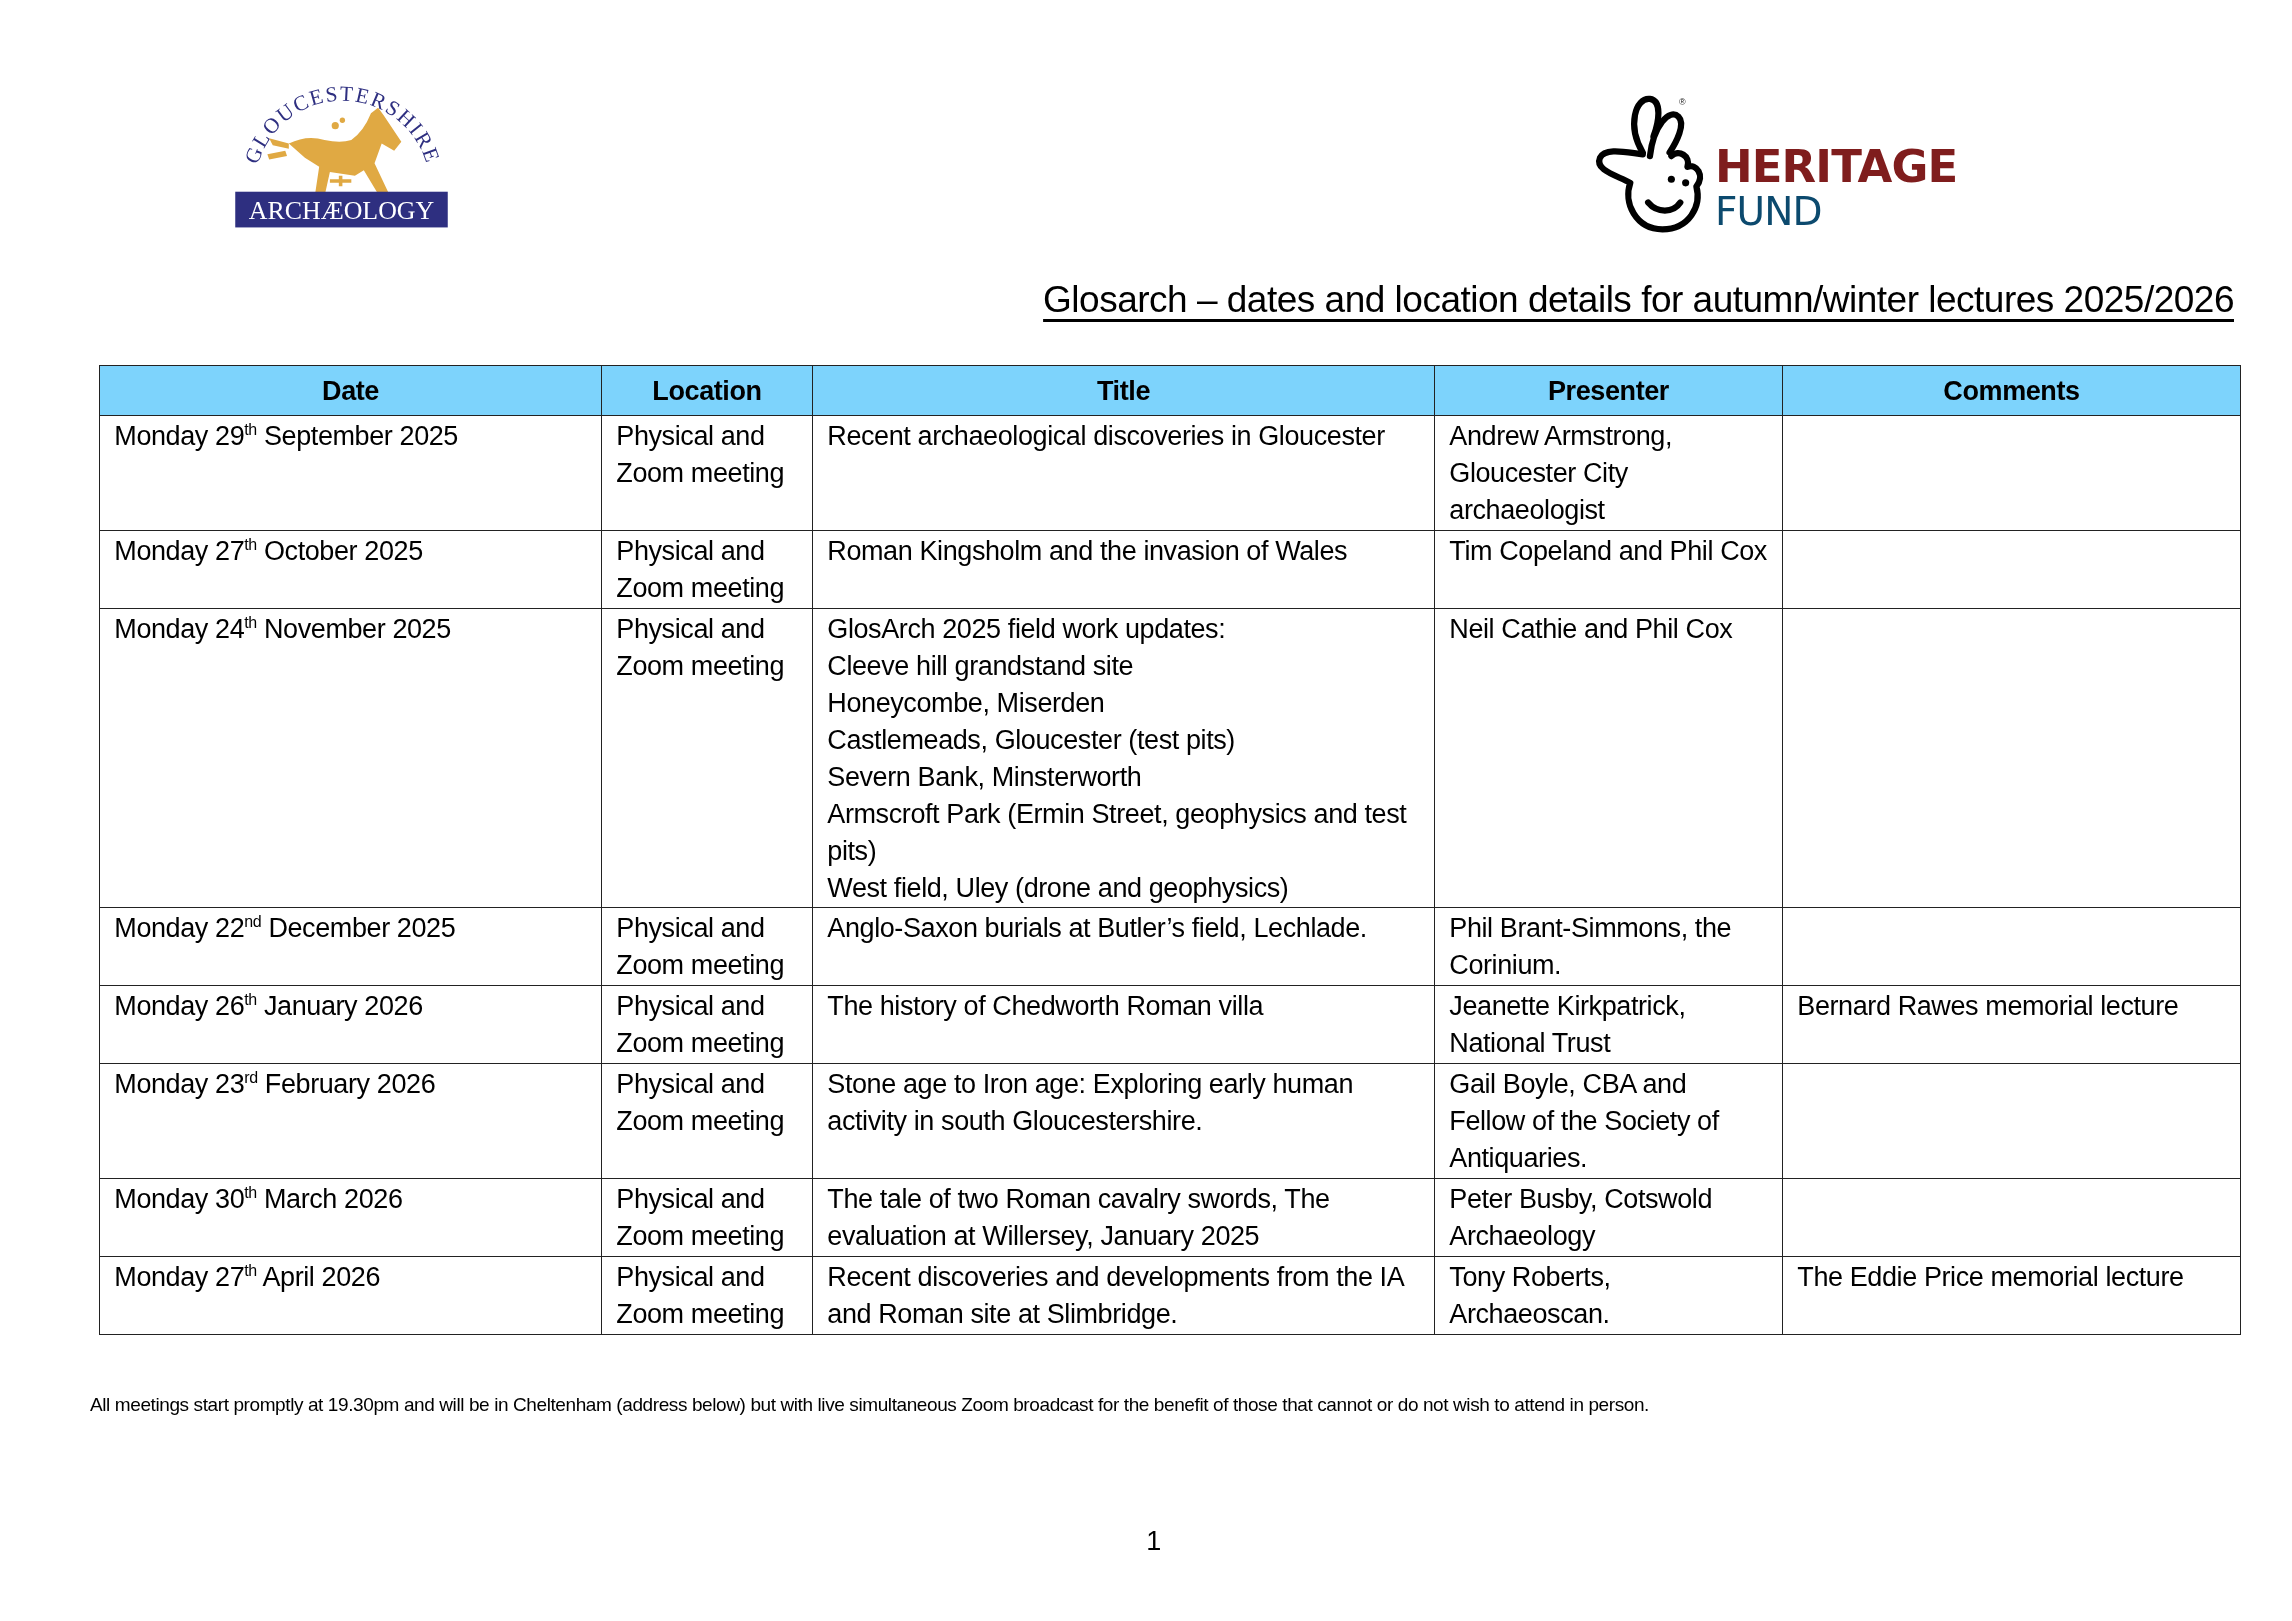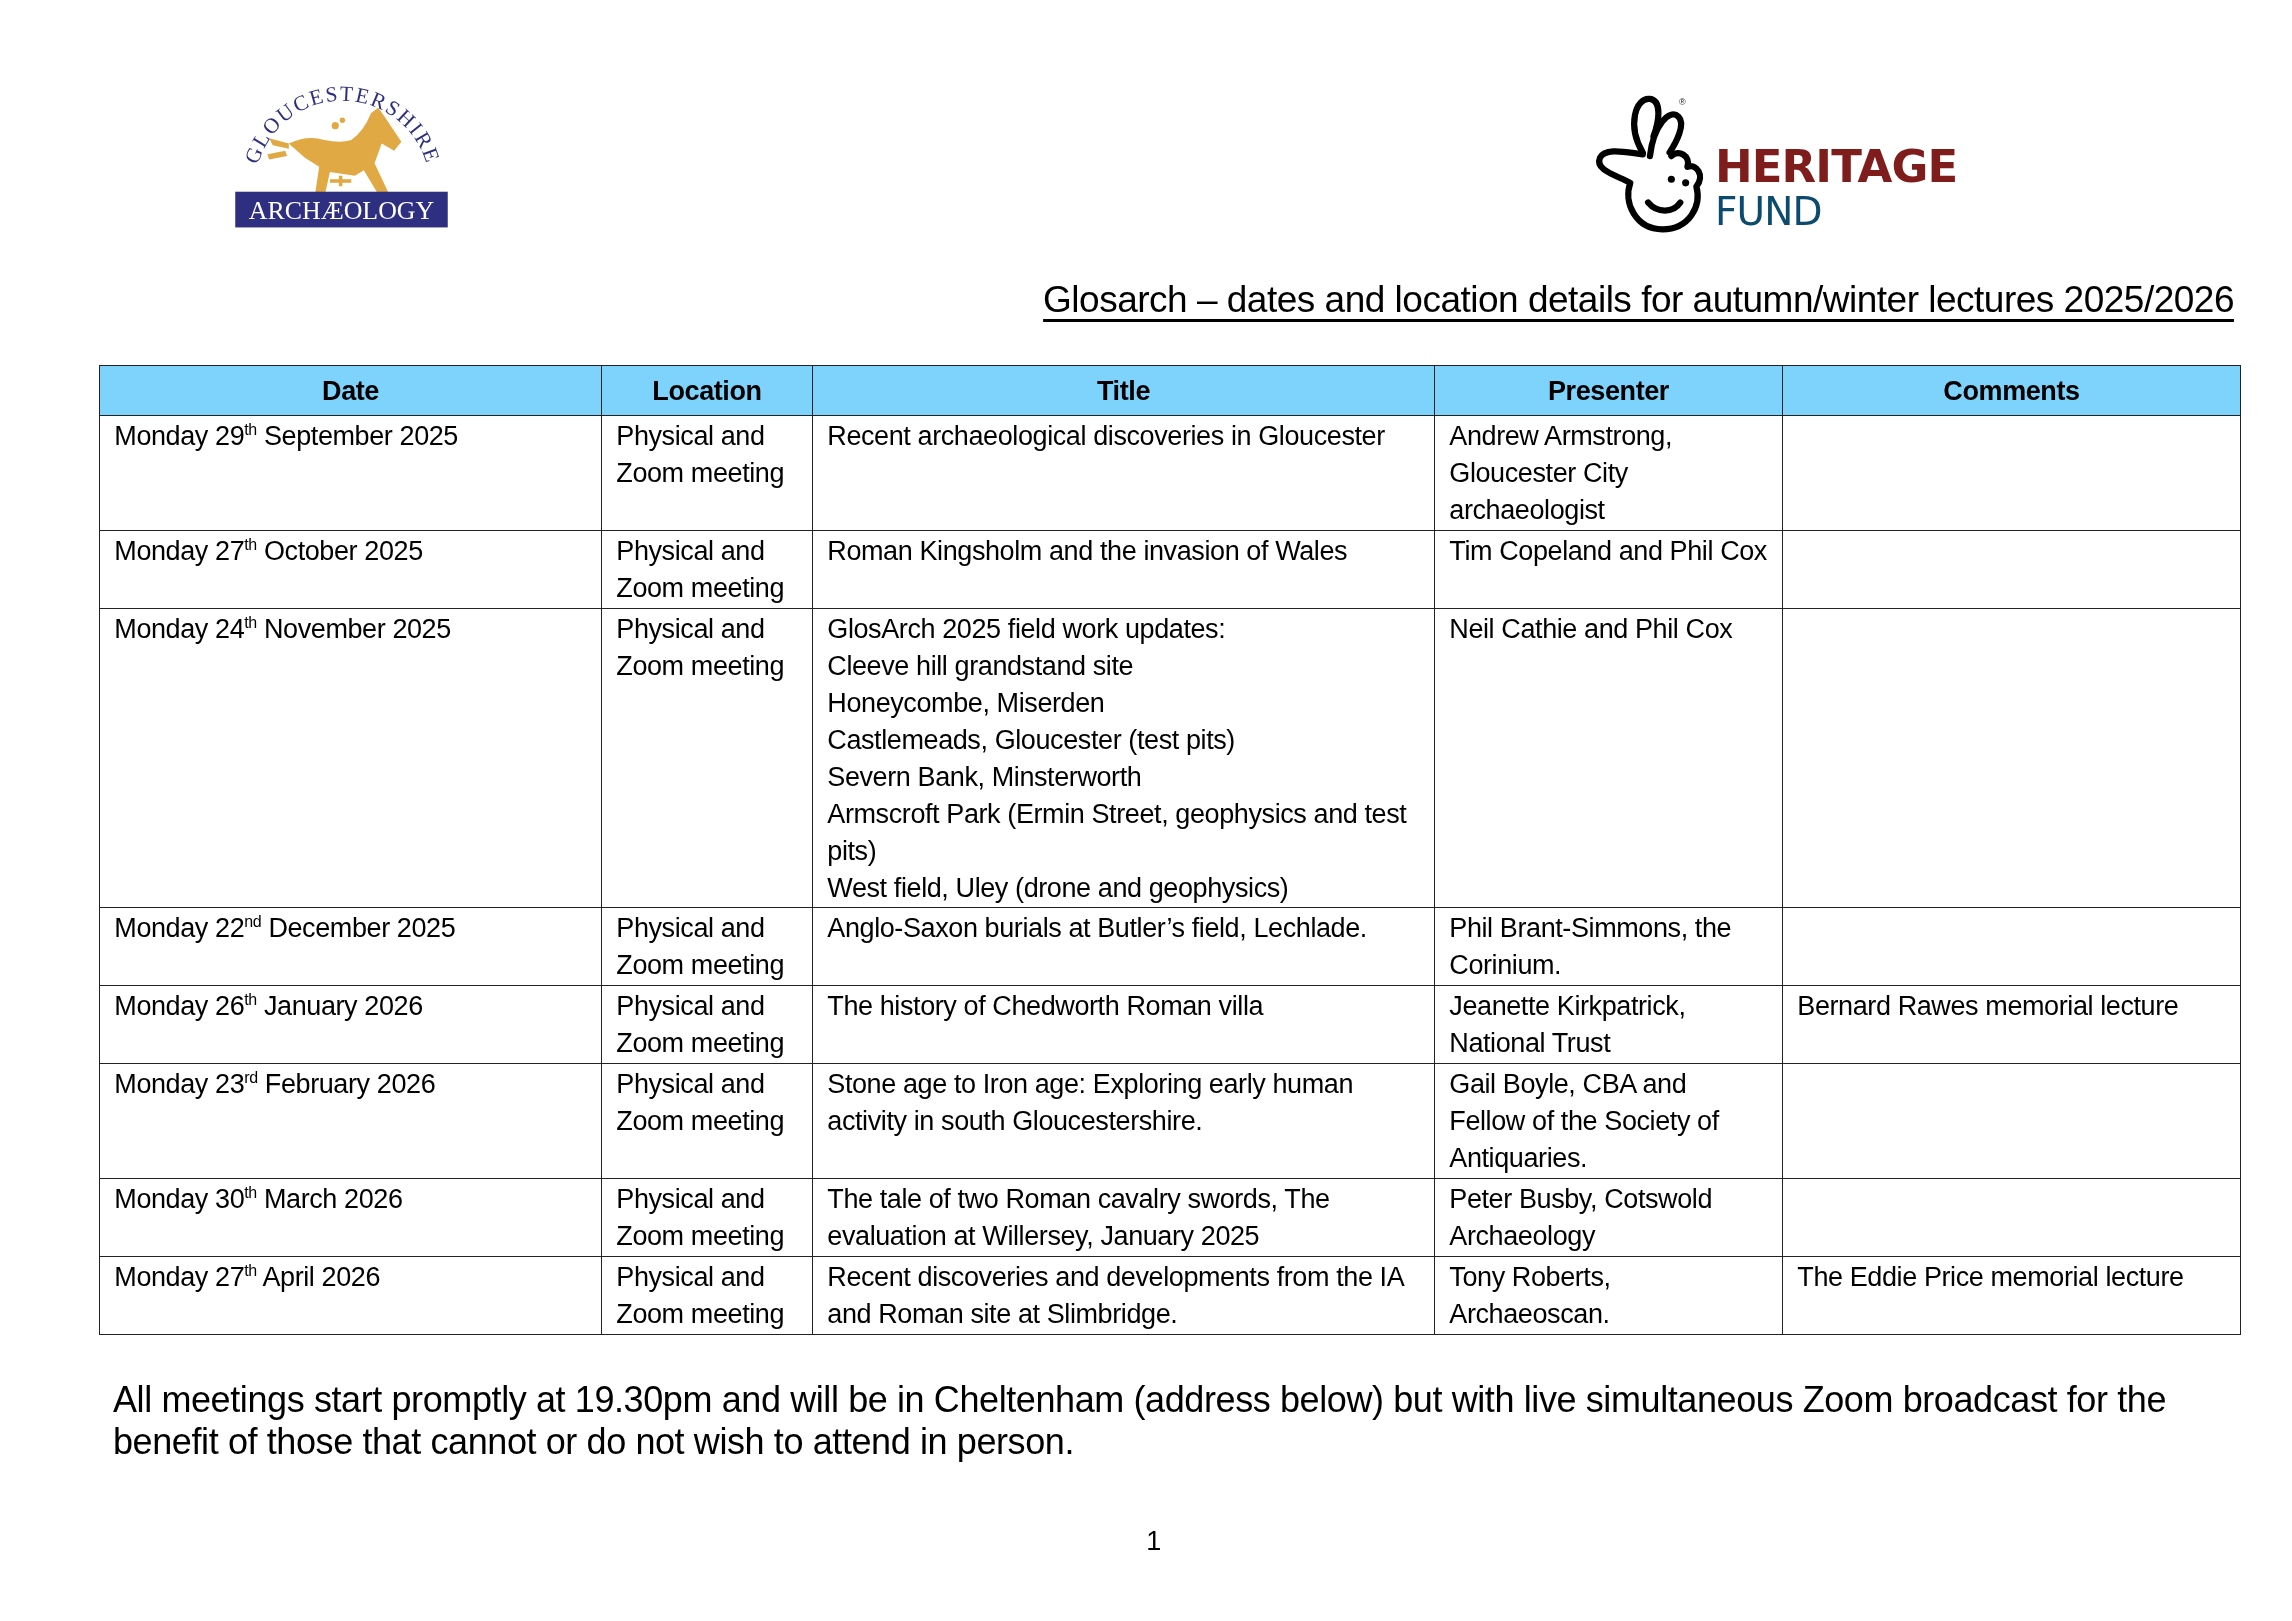--- a/index.html
+++ b/index.html
@@ -38,22 +38,22 @@
   table.schedule th {
     background: #7dd3fc; font-weight: bold; text-align: center; height: 47px;
     vertical-align: middle; padding: 1.8px 10.7px 0 10.7px;
   }
   table.schedule td { padding-top: 2px; }
   table.schedule sup { font-size: 16px; line-height: 0; vertical-align: 0.65em; }
   .title-line { display: block; }
 
   
   .note {
-    position: absolute; left: 113px; top: 1379px; width: 2149px;
-    font-size: 36px; line-height: 42px; letter-spacing: -0.4px;
+    position: absolute; left: 90px; top: 1379px; width: 2149px;
+    font-size: 19px; line-height: 52px; letter-spacing: -0.4px;
   }
   .page-number {
     position: absolute; left: 0; width: 2293px; text-align: center; top: 1526px;
     font-size: 27px; padding-left: 7.2px;
   }
 </style>
 </head>
 <body>
 
 <div class="page">

